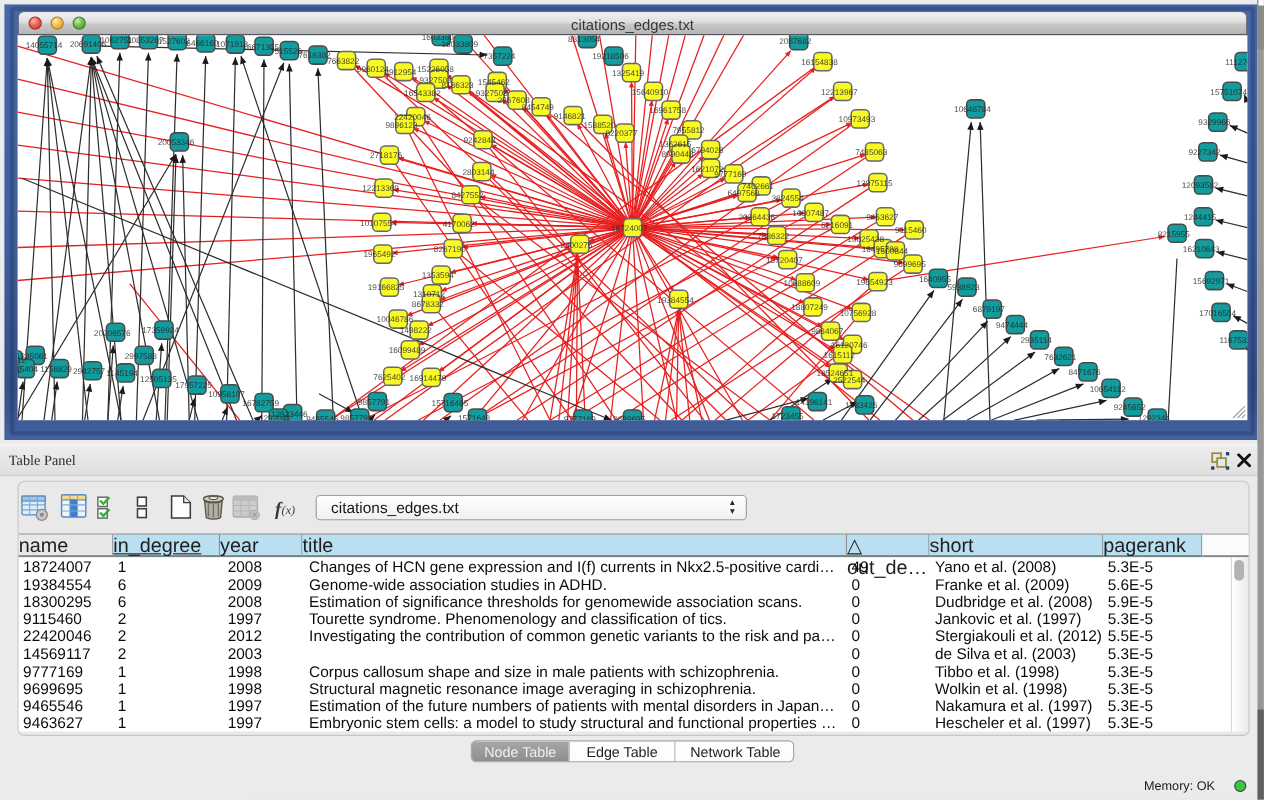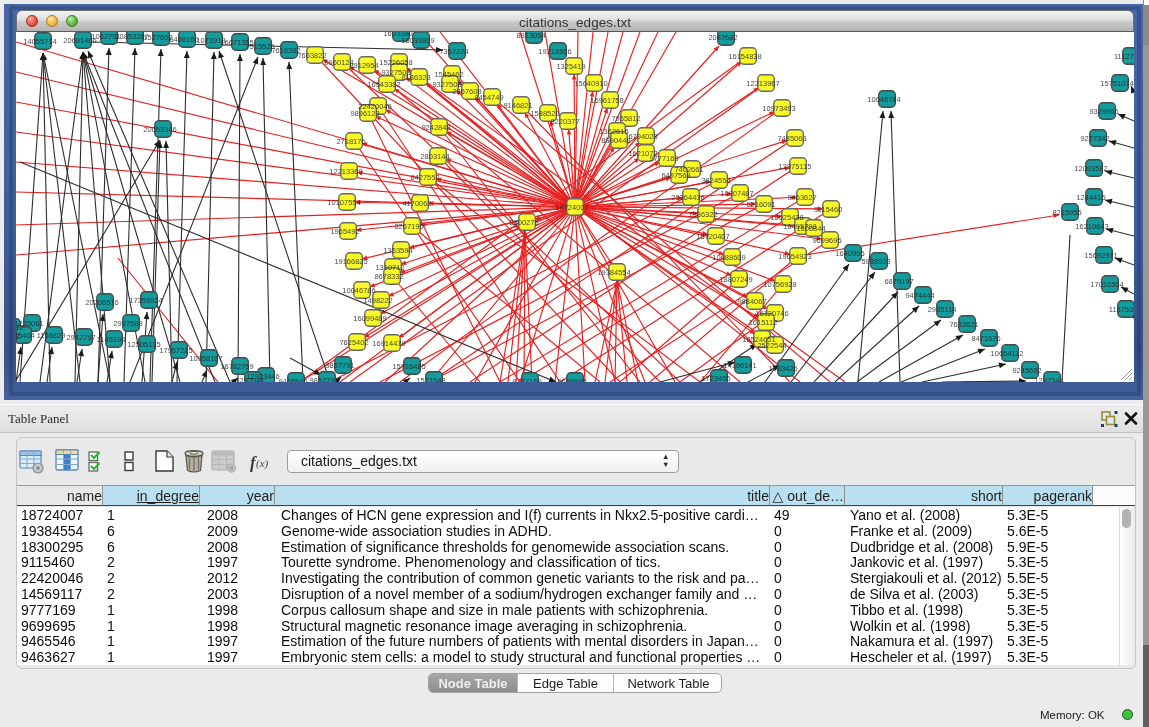--- a/index.html
+++ b/index.html
@@ -18,34 +18,34 @@
 #rstrip { left:1143px; top:0; width:6px; height:727px; background:#979797; }
 #rstrip2 { left:1143px; top:0; width:6px; height:45px; background:#8a8a8a; }
 #rstrip3 { left:1143px; top:645px; width:6px; height:82px; background:#606060; }
 #rcorner { left:1144px; top:0; width:5px; height:5px; background:#fff; }
 
 #tp-head { left:0; top:404px; width:1143px; height:29px; background:linear-gradient(180deg,#ededed,#dfdfdf); border-top:1px solid #f8f8f8; border-bottom:1px solid #c2c2c2; }
 #tp-title { left:8px; top:411px; font-size:13px; color:#2b2b2b;font-family:Liberation Serif, serif; }
 #lower { left:0; top:433px; width:1143px; height:294px; background:#ebebeb; }
 #panel { left:16px; top:437px; width:1120px; height:232px; background:#e9e9e9; border:1px solid #c6c6c6; border-radius:6px; }
 #tablebody { left:17px; top:507px; width:1102px; height:158px; background:#fff; }
-.hcell { position:absolute; top:485px; height:21px; background:#b9dff0; border-top:1px solid #9a9a9a; border-bottom:1px solid #404040; border-right:1px solid #8f8f8f; font-size:14px; color:#1f1f1f; text-align:right; line-height:20px; }
+.hcell { position:absolute; top:485px; height:21px; background:#b9dff0; border-top:1px solid #9a9a9a; border-bottom:1px solid #404040; border-right:1px solid #8f8f8f; font-size:18px; color:#1f1f1f; text-align:left; line-height:20px; }
 #headwhite { left:1093px; top:485px; width:42px; height:21px; background:#fbfbfb; border-top:1px solid #9a9a9a; border-bottom:1px solid #404040; }
 .trow { position:absolute; left:0; top:0; width:1135px; height:16px; font-size:14px; color:#0c0c0c; }
 .trow span { position:absolute; top:0; white-space:nowrap; }
 
 #sbar { left:1119px; top:507px; width:15px; height:158px; background:linear-gradient(90deg,#ffffff,#ededed); border-left:1px solid #d8d8d8; }
 #sthumb { left:1122px; top:509px; width:9px; height:19px; background:#b3b3b3; border-radius:5px; }
 
 #combo { left:287px; top:450px; width:392px; height:23px; background:linear-gradient(180deg,#ffffff,#f0f0f0); border:1px solid #9d9d9d; border-radius:4px; font-size:14px; color:#141414; line-height:21px; padding-left:13px; }
 #combo-ud { left:662px; top:453px; font-size:7.5px; color:#2a2a2a; line-height:8px; }
 
 #tabs { left:428px; top:673px; width:294px; height:20px; border:1px solid #a2a2a2; border-radius:5px; background:#fdfdfd; overflow:hidden; }
 .tabseg { position:absolute; top:0; height:20px; font-size:13px; color:#1d1d1d; text-align:center; line-height:19px; }
-#seg1 { left:0; width:88px; background:linear-gradient(180deg,#a7a7a7,#8b8b8b); color:#efefef;font-weight:bold; }
+#seg1 { left:0; width:88px; background:linear-gradient(180deg,#a7a7a7,#8b8b8b); color:#efefef; }
 #seg2 { left:88px; width:96px; border-left:1px solid #b5b5b5; }
 #seg3 { left:184px; width:110px; border-left:1px solid #b5b5b5; }
 #memtext { left:1040px; top:709px; width:80px; text-align:left; font-size:11.5px; color:#1a1a1a; }
 #memdot { left:1122px; top:709px; width:11px; height:11px; border-radius:50%; background:#35c93c; border:1.5px solid #3d3d3d; }
 
 svg text { opacity:.82; }
 </style></head>
 <body>
 <div id="stage">
 <div class="abs" id="frame"></div>
@@ -771,21 +771,20 @@
       <span style="left:207px">2012</span>
       <span style="left:281px;width:489px;overflow:hidden">Investigating the contribution of common genetic variants to the risk and pa…</span>
       <span style="left:774px">0</span>
       <span style="left:850px">Stergiakouli et al. (2012)</span>
       <span style="left:1007px">5.5E-5</span>
     </div>
 <div class="trow" style="top:586.0px">
       <span style="left:21px">14569117</span>
       <span style="left:107px">2</span>
       <span style="left:207px">2003</span>
-      <span style="left:281px;width:489px;overflow:hidden">Disruption of a novel member of a sodium/hydrogen exchanger family and …</span>
       <span style="left:774px">0</span>
       <span style="left:850px">de Silva et al. (2003)</span>
       <span style="left:1007px">5.3E-5</span>
     </div>
 <div class="trow" style="top:601.8px">
       <span style="left:21px">9777169</span>
       <span style="left:107px">1</span>
       <span style="left:207px">1998</span>
       <span style="left:281px;width:489px;overflow:hidden">Corpus callosum shape and size in male patients with schizophrenia.</span>
       <span style="left:774px">0</span>

